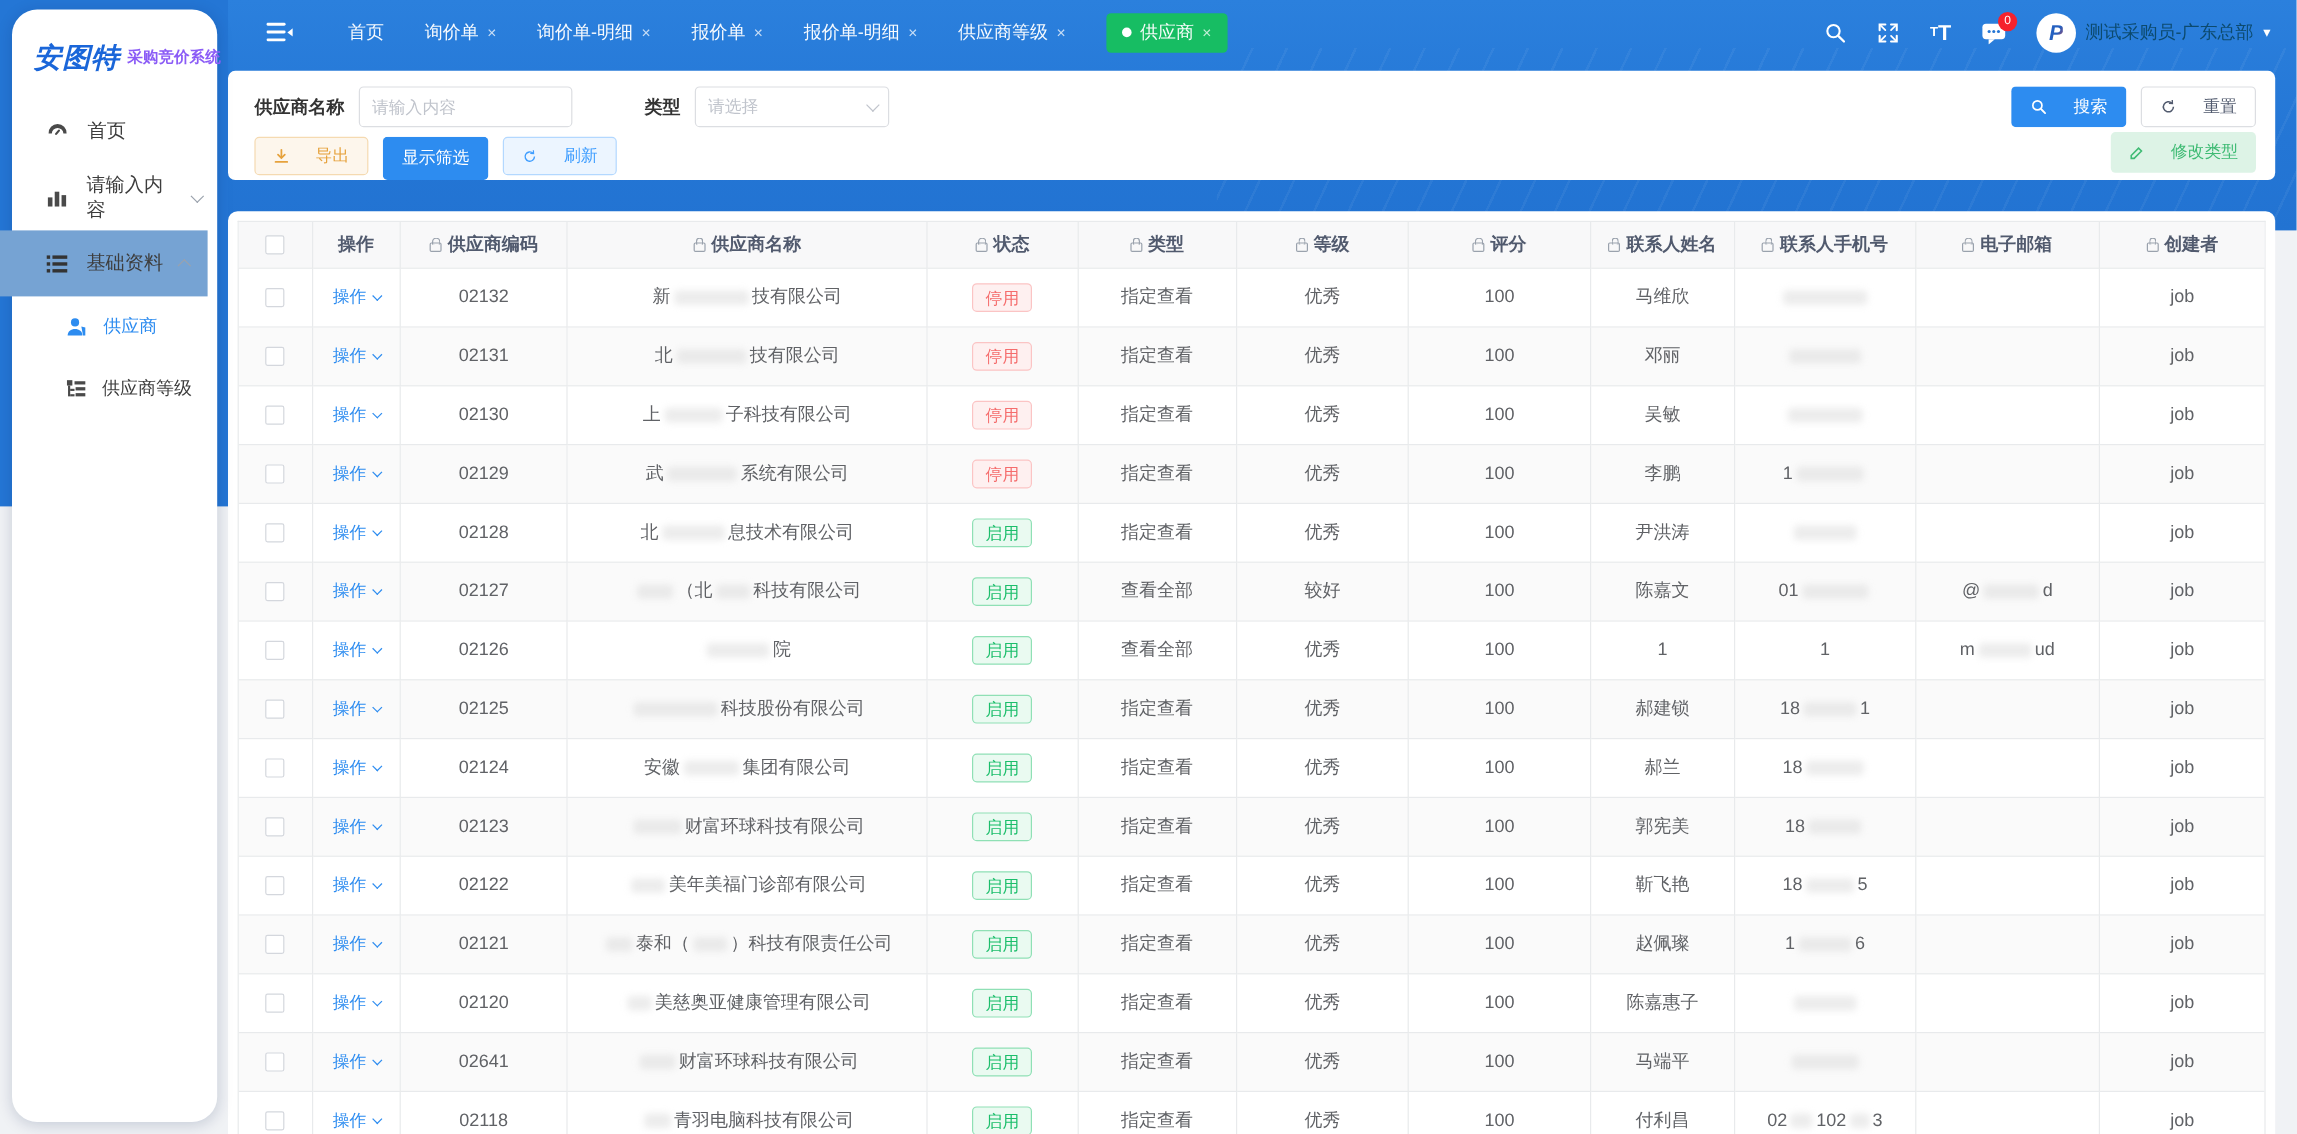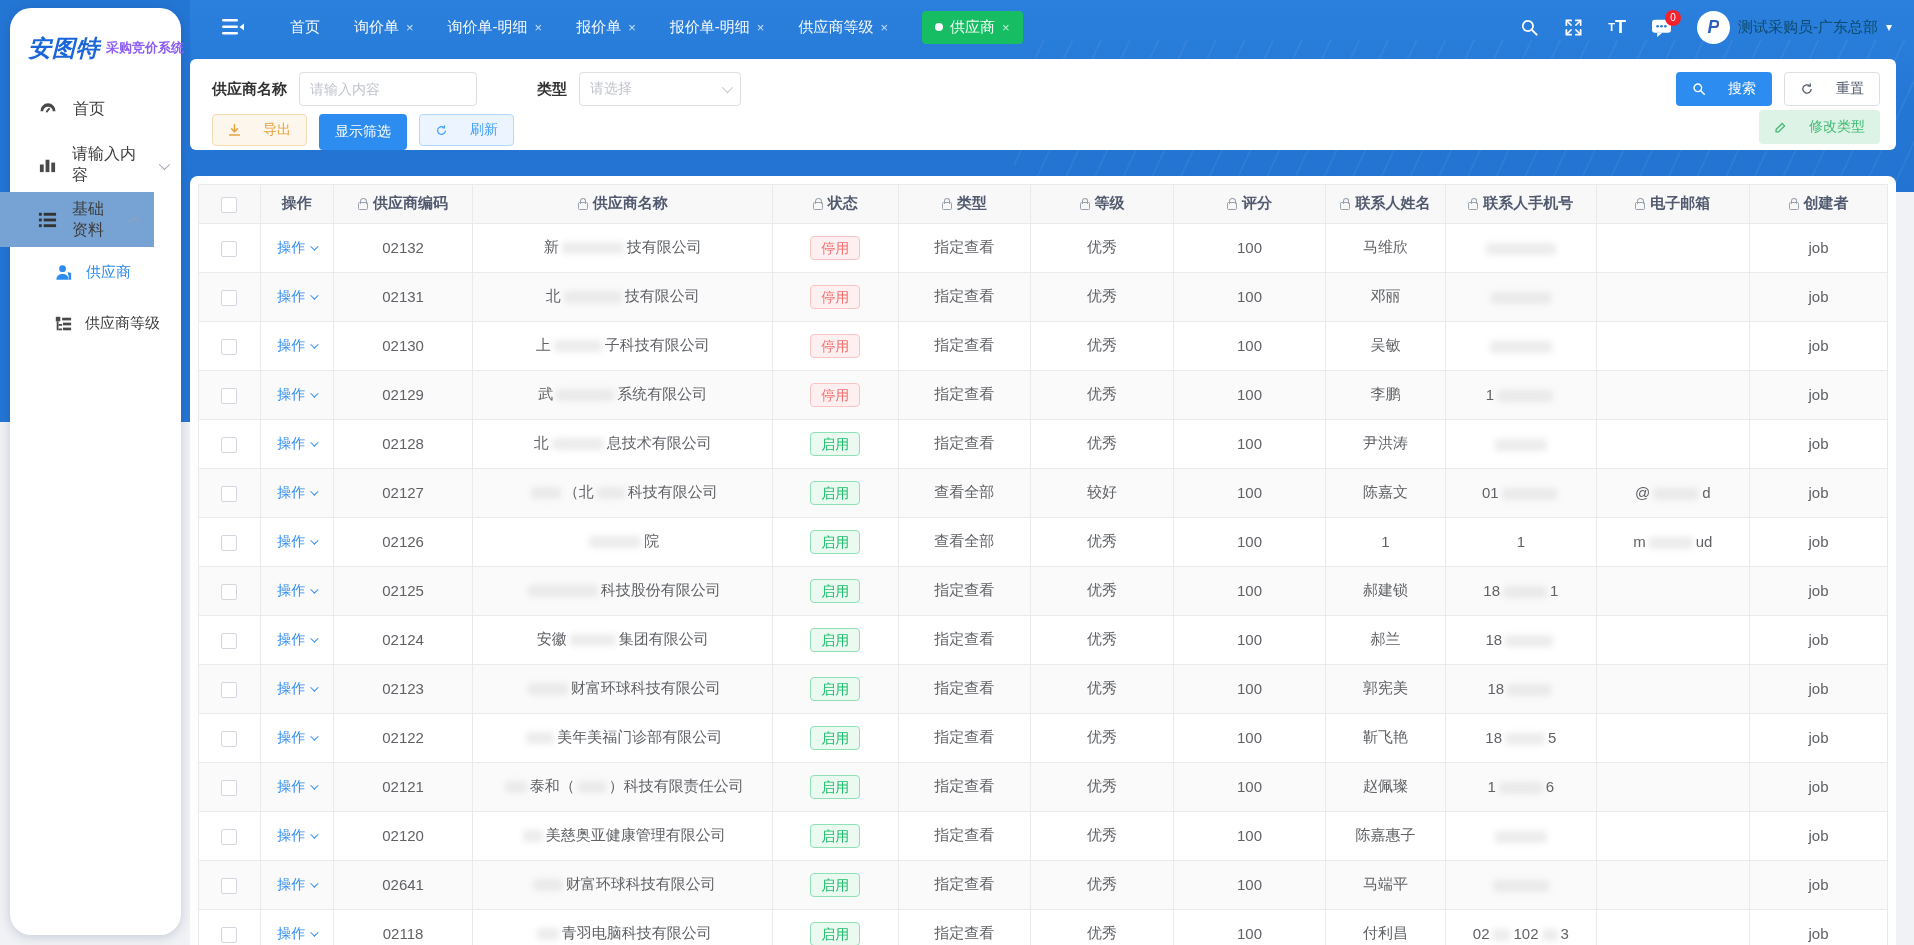--- a/index.html
+++ b/index.html
@@ -37,21 +37,21 @@
 
   
   .sidebar { position:absolute; left:10px; top:8px; width:171px; height:927px; background:#fff;
     border-radius:21px; box-shadow:0 2px 12px rgba(0,30,80,.18); z-index:5; }
   .logo-row { padding:20px 0 0 18px; height:60px; display:flex; align-items:center; gap:6px; }
   .logo-main { font-size:23px; font-weight:bold; font-style:italic; color:#1a66d9; letter-spacing:1px; white-space:nowrap; }
   .logo-sub { font-size:13px; font-weight:bold; color:#8b5cf6; white-space:nowrap; }
   .menu { margin-top:14px; }
   .menu-item { height:55px; display:flex; align-items:center; gap:15px; padding:0 14px 0 28px; font-size:16px; color:#3d3d3d; cursor:pointer; }
   .menu-item .chev-wrap { margin-left:auto; color:#9aa2ad; }
-  .menu-item.parent-active { background:#76a3d3; margin-left:-10px; padding-left:38px; width:154px; }
+  .menu-item.parent-active { background:#76a3d3; margin-left:-10px; padding-left:38px; width:173px; }
   .sub-item { height:51px; display:flex; align-items:center; gap:13px; padding-left:44px; font-size:15px; color:#3d3d3d; cursor:pointer; }
   .sub-item.active { color:#2d8cf0; }
   .chev { width:8px; height:8px; border-right:1.6px solid currentColor; border-bottom:1.6px solid currentColor; display:inline-block; }
   .chev.down { transform:rotate(45deg) translateY(-2px); }
   .chev.up { transform:rotate(-135deg) translateY(-2px); }
 
   
   .filter-card { position:absolute; left:190px; top:59px; width:1706px; height:91px; background:#fff; border-radius:6px; z-index:2; }
   .f-row1 { position:absolute; left:22px; top:13px; display:flex; align-items:center; }
   .f-label { font-size:15px; font-weight:bold; color:#333; margin-right:12px; white-space:nowrap; }

